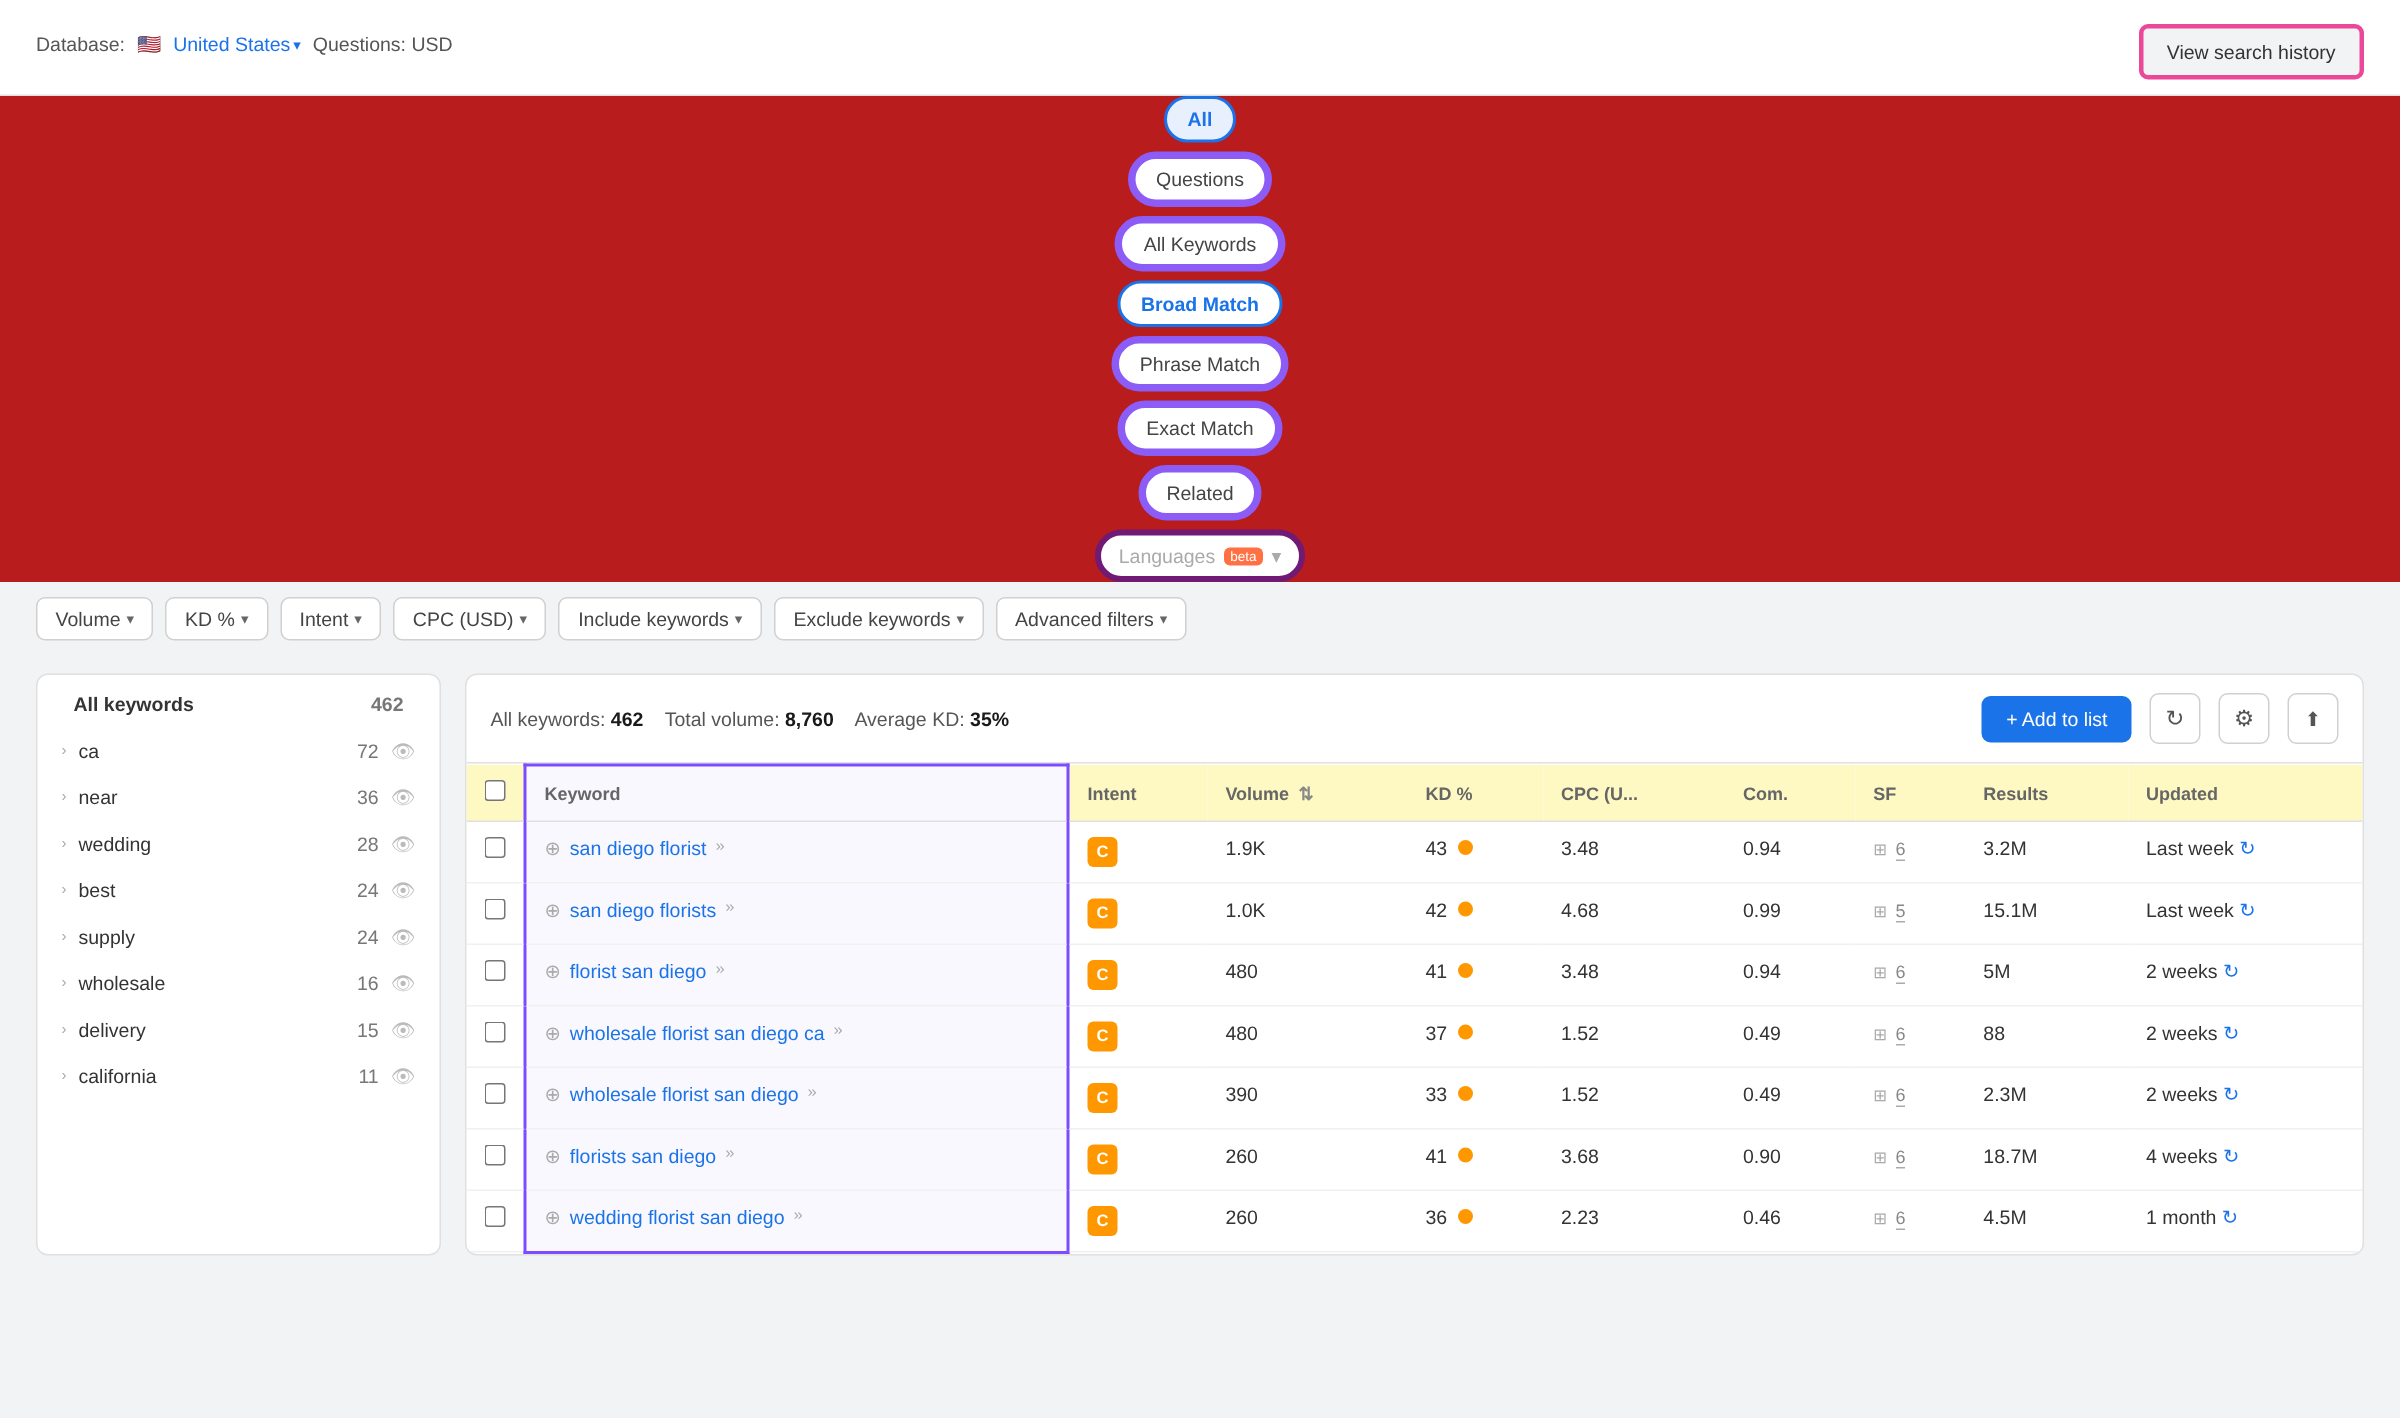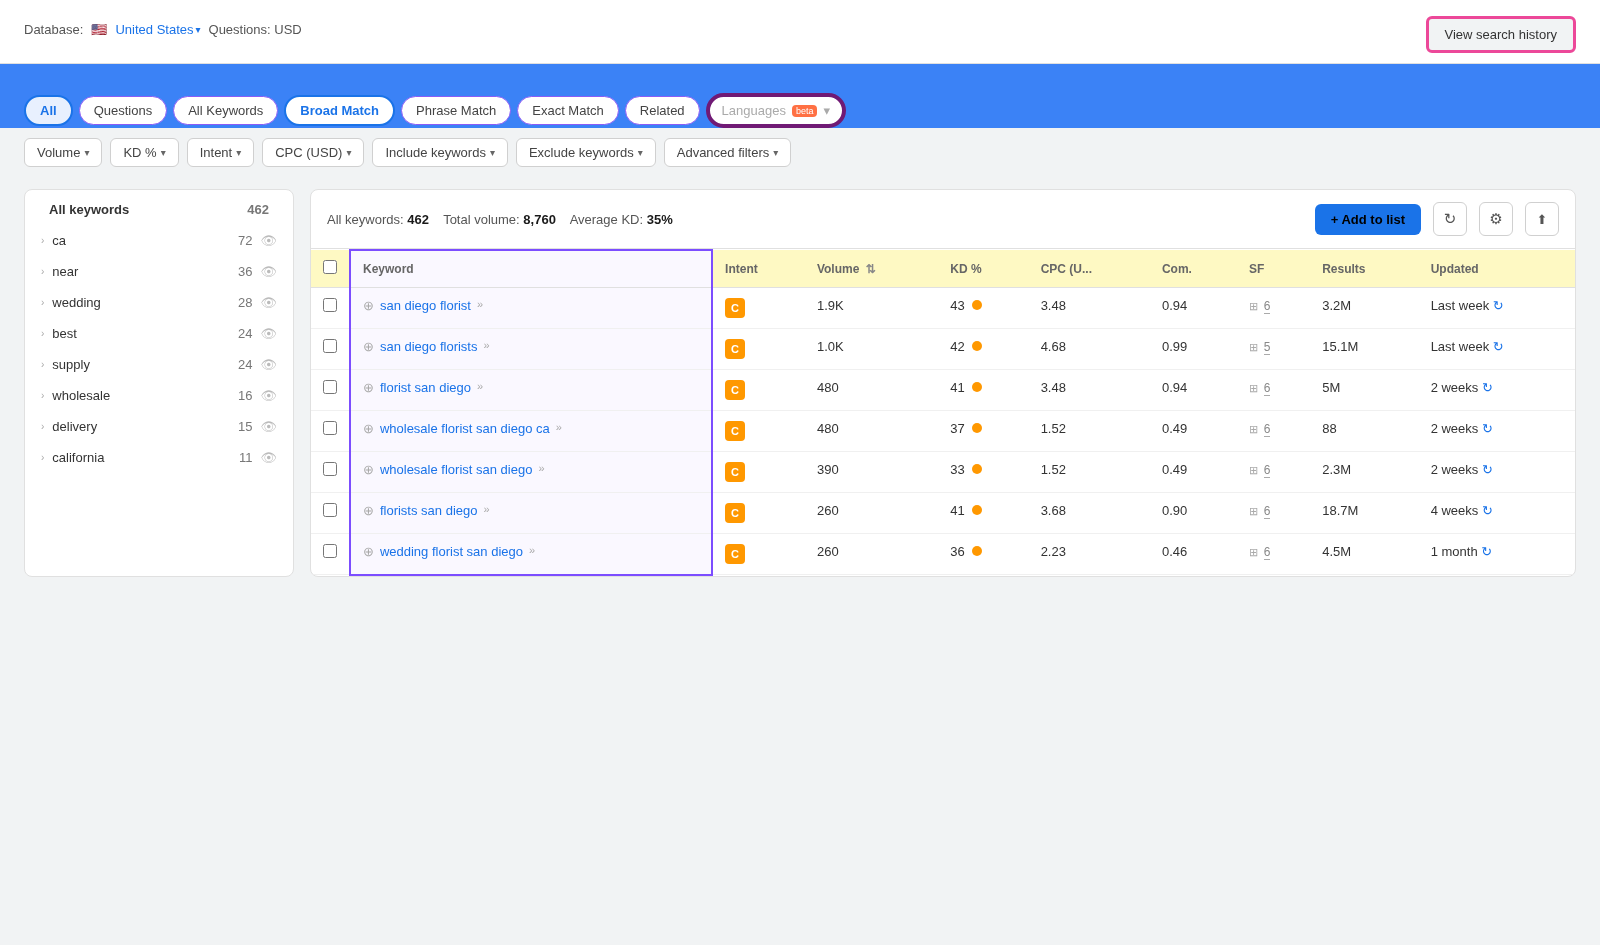--- a/index.html
+++ b/index.html
@@ -12,22 +12,22 @@
     .header-left {}
     .header-title { font-size: 20px; font-weight: 400; color: #333; }
     .header-title strong { font-weight: 700; color: #1a1a1a; }
     .header-title span.query { color: #777; font-weight: 400; }
     .header-meta { margin-top: 6px; font-size: 13px; color: #555; display: flex; align-items: center; gap: 8px; }
     .header-meta .country-link { color: #1a73e8; text-decoration: none; display: flex; align-items: center; gap: 2px; font-weight: 500; }
     .header-meta .chevron { font-size: 10px; color: #1a73e8; }
     .view-history-btn { background: #f1f3f4; border: 3px solid #ec4899; border-radius: 6px; padding: 8px 16px; font-size: 13px; color: #333; cursor: pointer; white-space: nowrap; }
 
     
-    .tabs-row { background: #3b82f6; padding: 29px 24px 0 24px; display: flex; align-items: center; gap: 6px; flex-wrap: wrap; }
-    .tab-btn { background: #fff; border: 1px solid #8b5cf6; border-radius: 20px; padding: 6px 14px; font-size: 13px; color: #444; cursor: pointer; white-space: nowrap; }
+    .tabs-row { background: #b91c1c; padding: 0 24px 0 24px; display: flex; align-items: center; gap: 6px; flex-wrap: wrap; flex-direction: column; }
+    .tab-btn { background: #fff; border: 5px solid #8b5cf6; border-radius: 20px; padding: 6px 14px; font-size: 13px; color: #444; cursor: pointer; white-space: nowrap; }
     .tab-btn.active { background: #fff; border: 2px solid #1a73e8; color: #1a73e8; font-weight: 600; }
     .tab-btn.all-active { background: #e8f0fe; border: 2px solid #1a73e8; color: #1a73e8; font-weight: 600; }
     .languages-btn { background: #fff; border: 4px solid #701a75; border-radius: 20px; padding: 6px 12px; font-size: 13px; color: #aaa; cursor: pointer; display: flex; align-items: center; gap: 6px; }
     .beta-badge { background: #ff7043; color: #fff; font-size: 9px; font-weight: 400; border-radius: 4px; padding: 1px 4px; }
 
     
     .filters-row { background: #f1f3f4; padding: 10px 24px; display: flex; gap: 8px; flex-wrap: wrap; }
     .filter-btn { background: #fff; border: 1px solid #d0d0d0; border-radius: 6px; padding: 6px 12px; font-size: 13px; color: #444; cursor: pointer; display: flex; align-items: center; gap: 4px; }
     .filter-chevron { font-size: 10px; color: #666; }
 
@@ -44,21 +44,21 @@
     .sidebar-item-chevron { color: #aaa; font-size: 10px; margin-right: 8px; }
     .sidebar-item-label { flex: 1; font-size: 13px; color: #333; }
     .sidebar-item-count { color: #777; font-size: 13px; margin-right: 8px; }
     .sidebar-item-eye { color: #bbb; font-size: 13px; cursor: pointer; }
 
     
     .table-panel { flex: 1; background: #fff; border: 1px solid #e0e0e0; border-radius: 8px; overflow: hidden; }
     .table-toolbar { display: flex; align-items: center; padding: 12px 16px; border-bottom: 1px solid #e0e0e0; gap: 12px; }
     .table-stats { font-size: 13px; color: #555; flex: 1; }
     .table-stats strong { color: #1a1a1a; }
-    .add-to-list-btn { background: #1a73e8; color: #000000; border: none; border-radius: 6px; padding: 8px 16px; font-size: 13px; font-weight: 700; cursor: pointer; display: flex; align-items: center; gap: 6px; white-space: nowrap; }
+    .add-to-list-btn { background: #1a73e8; color: #ffffff; border: none; border-radius: 6px; padding: 8px 16px; font-size: 13px; font-weight: 400; cursor: pointer; display: flex; align-items: center; gap: 6px; white-space: nowrap; }
     .toolbar-icon-btn { background: #fff; border: 1px solid #d0d0d0; border-radius: 6px; width: 34px; height: 34px; display: flex; align-items: center; justify-content: center; cursor: pointer; color: #555; font-size: 15px; }
 
     
     .data-table { width: 100%; border-collapse: collapse; }
     .data-table thead tr { background: #fef9c3; border-bottom: 1px solid #e0e0e0; }
     .data-table th { padding: 10px 12px; font-size: 12px; font-weight: 600; color: #666; text-align: left; white-space: nowrap; }
     .data-table th.sortable { cursor: pointer; }
     .sort-icon { margin-left: 3px; color: #888; }
     .data-table td { padding: 10px 12px; font-size: 13px; color: #333; border-bottom: 1px solid #f0f0f0; vertical-align: top; }
     .data-table td.keyword-cell { min-width: 200px; }

